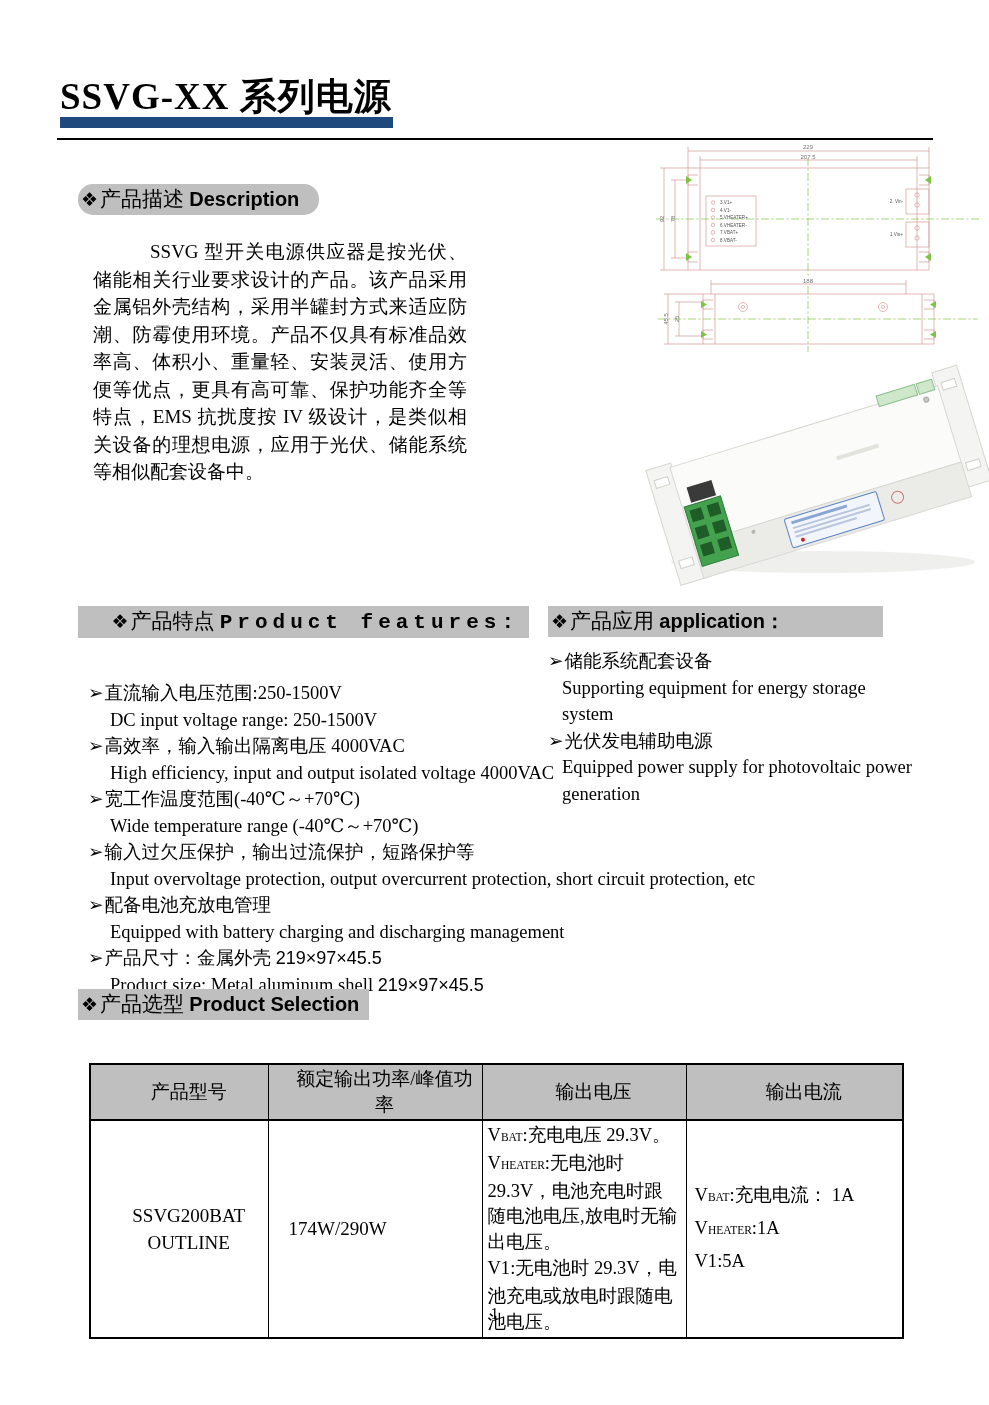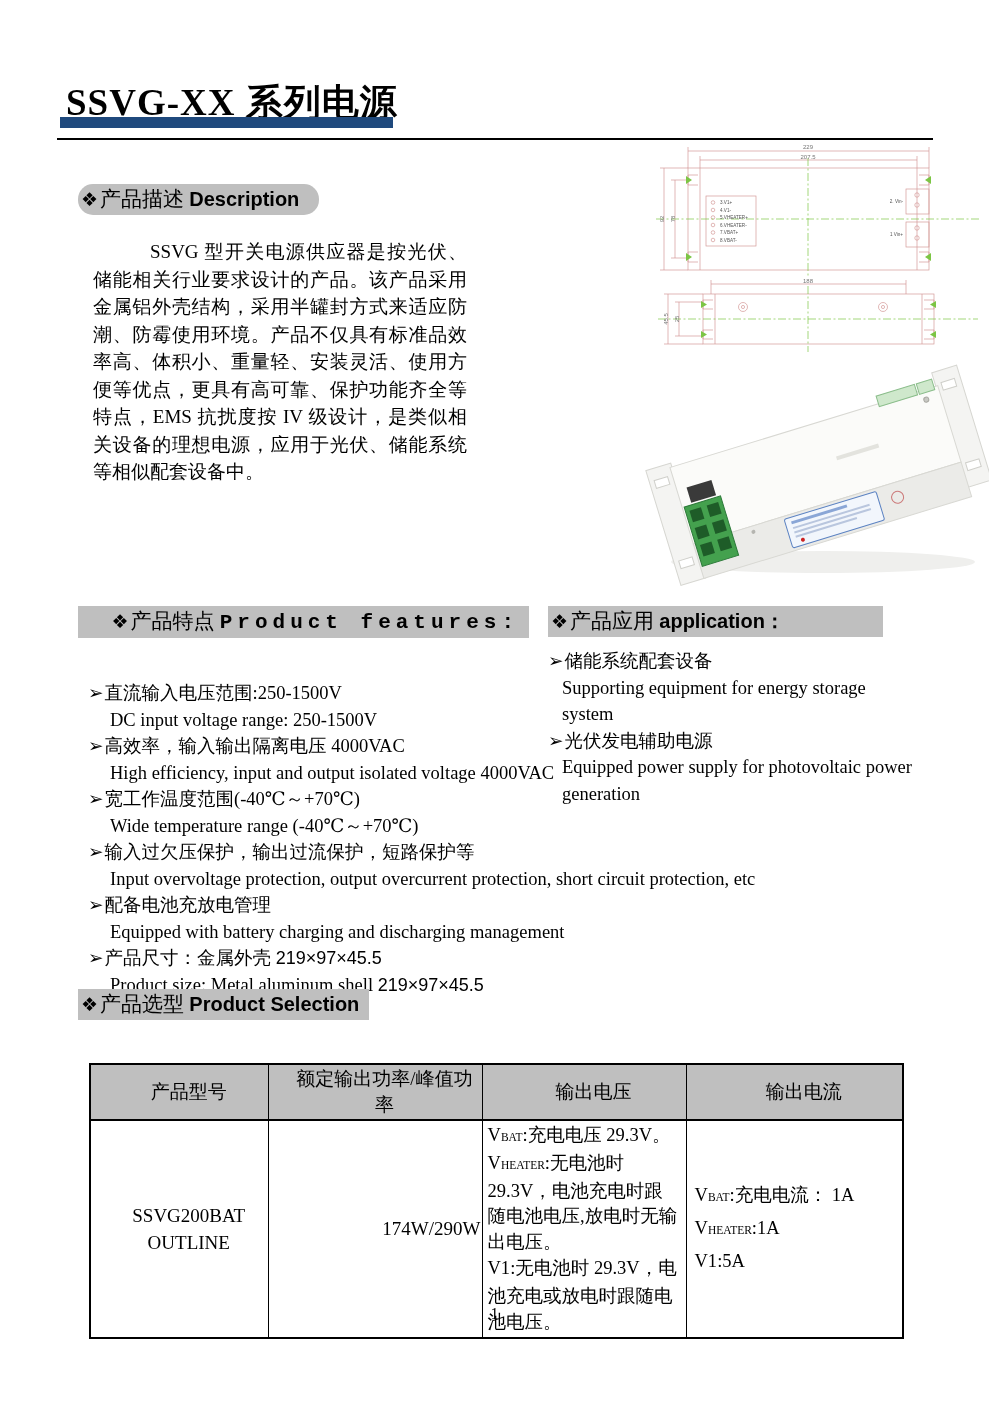--- a/index.html
+++ b/index.html
@@ -1,21 +1,21 @@
 <!DOCTYPE html>
 <html><head>
 <meta charset="utf-8">
 <style>
   html,body{margin:0;padding:0;background:#ffffff;}
   body{width:989px;height:1405px;position:relative;overflow:hidden;
        font-family:"Liberation Serif","DejaVu Serif",serif;color:#000;}
 
   
   .title{position:absolute;left:60px;top:72px;font-size:37px;font-weight:bold;
-         letter-spacing:1px;margin:6px;white-space:nowrap;}
+         letter-spacing:1px;margin:0;white-space:nowrap;}
   .title-bar{position:absolute;left:60px;top:117px;width:333px;height:11px;background:#1F497D;}
   .hrule{position:absolute;left:57px;top:138px;width:876px;height:2px;background:#000;}
 
   
   .sec-head{position:absolute;background:#BFBFBF;padding:3px 10px 3px 3px;
             white-space:nowrap;font-size:21px;line-height:25px;}
   .sec-head .dia{font-size:19px;margin-right:2px;}
   .sec-head .zh{font-family:"Liberation Serif",serif;}
   .sec-head .en{font-family:"Liberation Sans","DejaVu Sans",sans-serif;font-weight:bold;font-size:20px;}
   .sec-head .en.mono{font-family:"Liberation Mono","DejaVu Sans Mono",monospace;
@@ -43,21 +43,21 @@
   table.sel-table{position:absolute;left:89px;top:1063px;border-collapse:collapse;
                   table-layout:fixed;font-size:19px;}
   .sel-table th,.sel-table td{border:1px solid #000;padding-left:20px;}
   .sel-table{border:2px solid #000;}
   .sel-table thead tr{border-bottom:2px solid #000;}
   .sel-table th{background:#BFBFBF;font-weight:normal;height:28px;}
   .sel-table col.c1{width:178px;} .sel-table col.c2{width:214px;}
   .sel-table col.c3{width:204px;} .sel-table col.c4{width:217px;}
   .sel-table tbody tr{height:206px;}
   td.c-model{text-align:center;vertical-align:middle;line-height:27px;}
-  td.c-power{text-align:right;vertical-align:middle;}
+  td.c-power{text-align:left;vertical-align:middle;}
   td.c-volt{vertical-align:top;padding:2px 5px;font-size:18.5px;line-height:25.8px;}
   td.c-curr{vertical-align:middle;padding:0 8px;font-size:18.5px;line-height:31px;}
   .vsub{font-size:0.62em;}
 
   .page-num{position:absolute;left:0;top:1305px;width:989px;text-align:center;font-size:16px;}
 
   
   #tech-drawing{position:absolute;left:648px;top:142px;}
   #product-photo{position:absolute;left:645px;top:358px;}
 </style>

